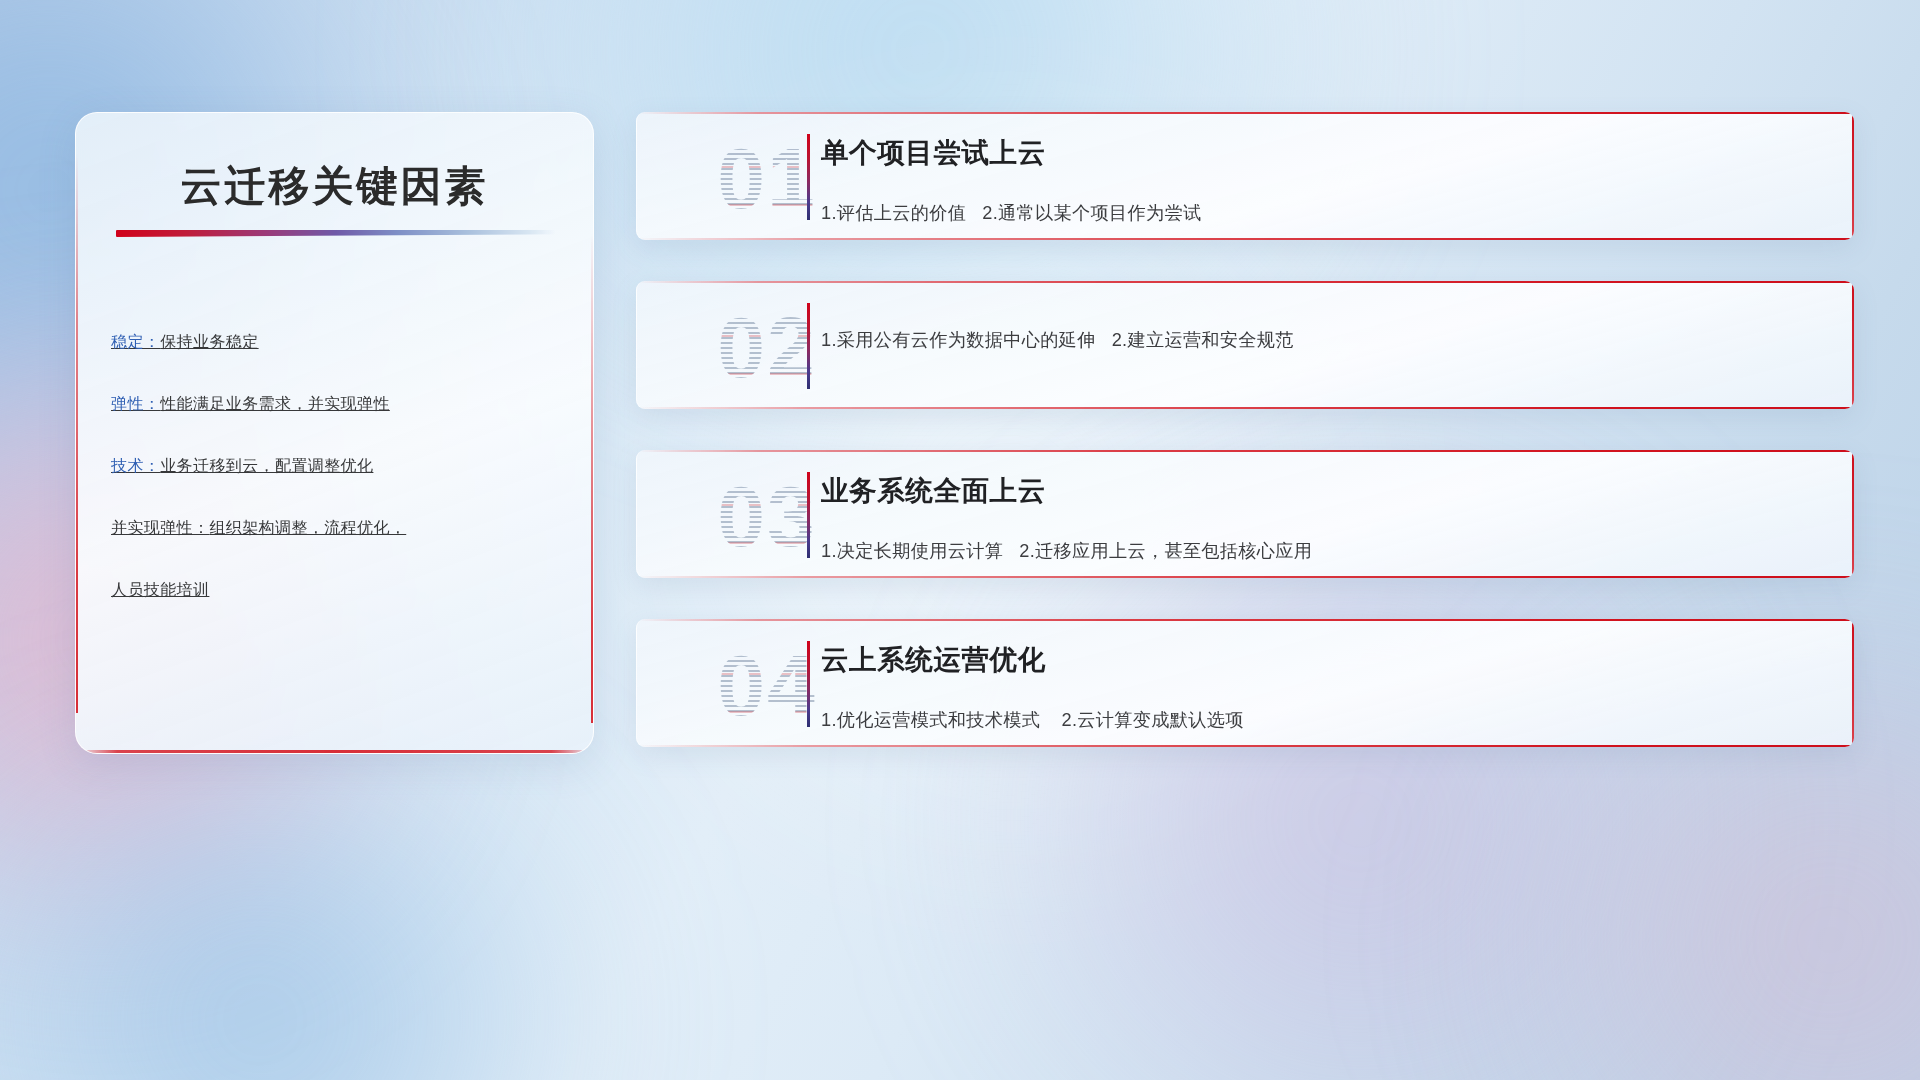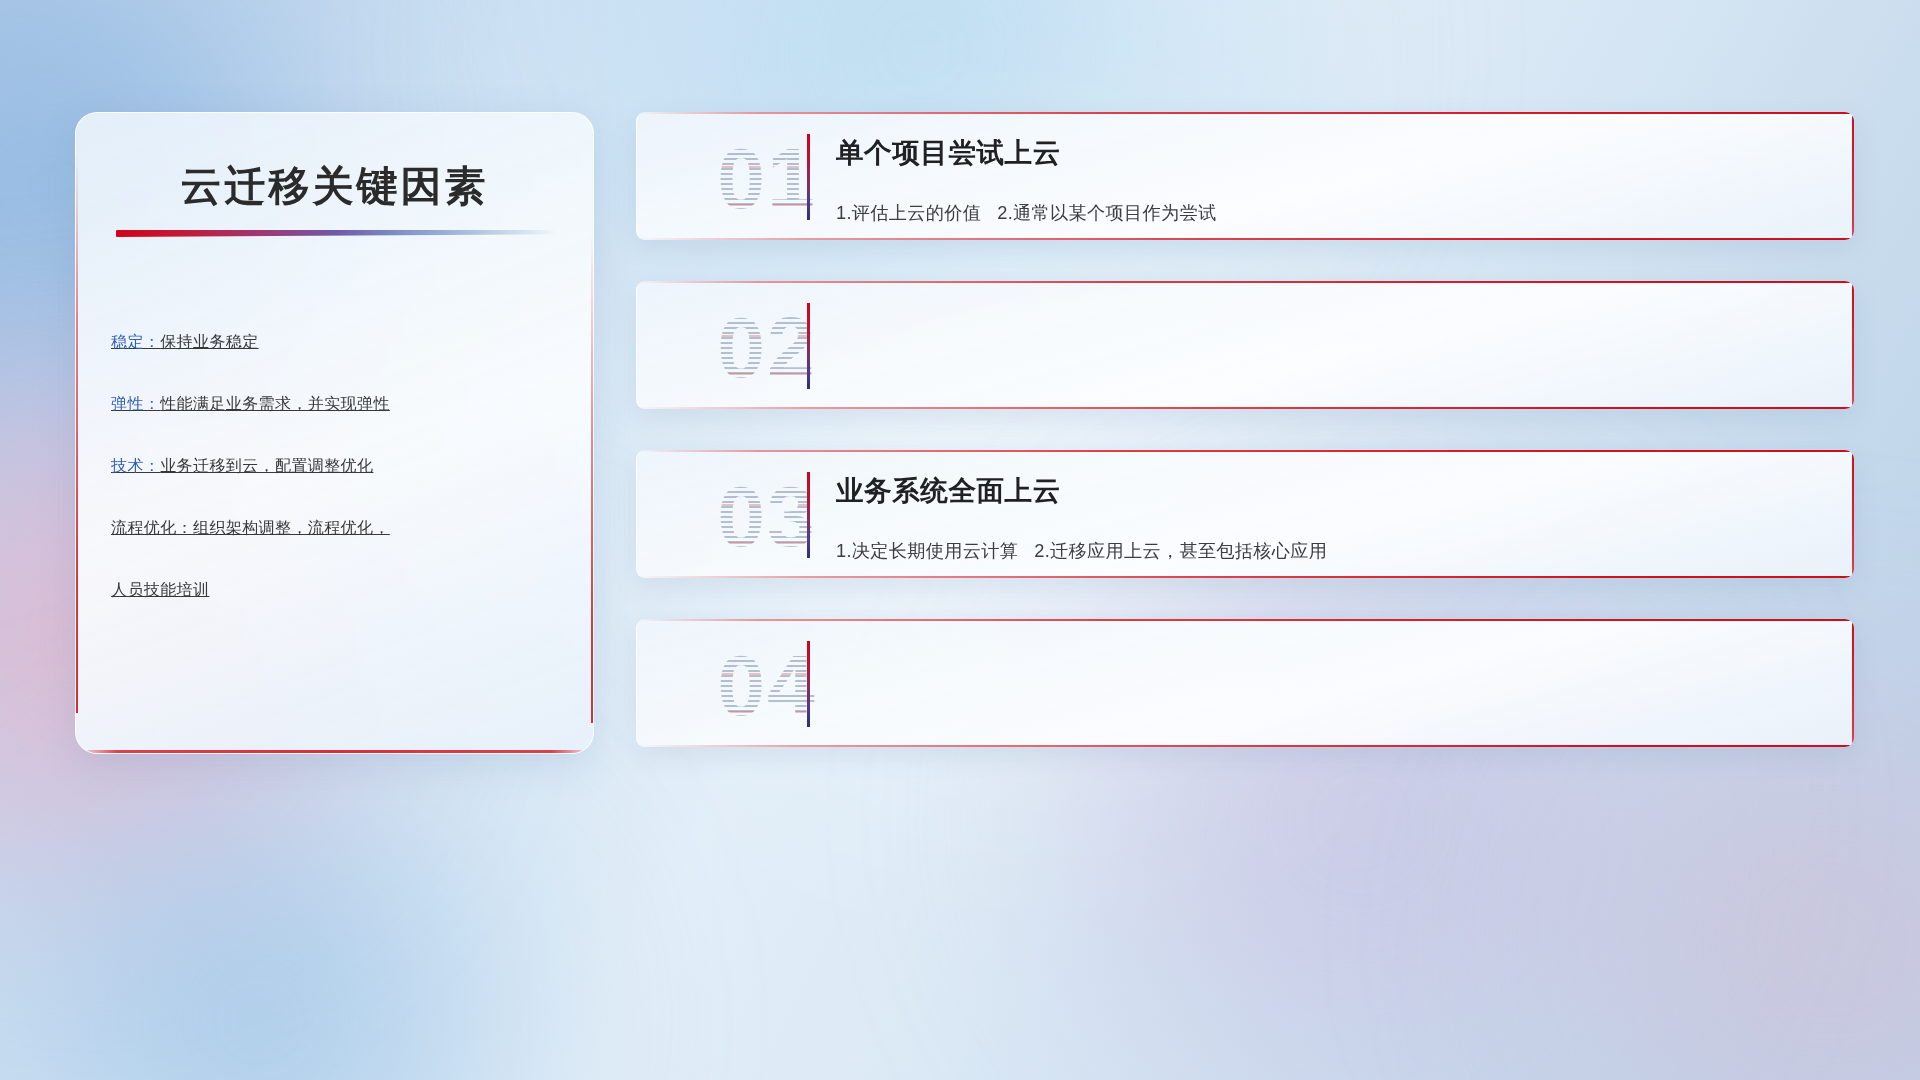--- a/index.html
+++ b/index.html
@@ -292,21 +292,21 @@
     background: linear-gradient(180deg,
       #d0021b 0%,
       #bb1330 28%,
       #8a2a62 56%,
       #4a3b8e 80%,
       #2e2f72 100%);
   }
 
   .card-body {
     position: absolute;
-    left: 199px;
+    left: 184px;
     right: 24px;
     top: 20px;
   }
   .card-title {
     font-size: 27.5px;
     font-weight: 700;
     color: #202124;
     letter-spacing: 0.6px;
     line-height: 42px;
   }
@@ -350,21 +350,21 @@
       <div class="factor-row">
         <span class="factor-key">弹性：</span><span>性能满足业务需求，并实现弹性</span>
       </div>
 
 
       <div class="factor-row">
         <span class="factor-key">技术：</span><span>业务迁移到云，配置调整优化</span>
       </div>
 
       <div class="factor-row">
-        <span class="factor-key plain">流程优化：</span><span>组织架构调整，流程优化，</span>
+        <span class="factor-key plain">并实现弹性：</span><span>组织架构调整，流程优化，</span>
       </div>
 
       <div class="factor-row">
         <span>人员技能培训</span>
       </div>
 
     </div>
   </div>
 
   <div class="cards">
@@ -383,20 +383,21 @@
     </div>
 
     <div class="card">
       <div class="card-top-rule"></div>
       <div class="card-right-rule"></div>
       <div class="card-bottom-rule"></div>
       <div class="card-num">02</div>
       <div class="card-num-tint">02</div>
       <div class="card-divider"></div>
       <div class="card-body">
+        <div class="card-sub">1.采用公有云作为数据中心的延伸   2.建立运营和安全规范</div>
       </div>
     </div>
 
     <div class="card">
       <div class="card-top-rule"></div>
       <div class="card-right-rule"></div>
       <div class="card-bottom-rule"></div>
       <div class="card-num">03</div>
       <div class="card-num-tint">03</div>
       <div class="card-divider"></div>
@@ -406,17 +407,21 @@
       </div>
     </div>
 
     <div class="card">
       <div class="card-top-rule"></div>
       <div class="card-right-rule"></div>
       <div class="card-bottom-rule"></div>
       <div class="card-num">04</div>
       <div class="card-num-tint">04</div>
       <div class="card-divider"></div>
+      <div class="card-body">
+        <div class="card-title">云上系统运营优化</div>
+        <div class="card-sub">1.优化运营模式和技术模式    2.云计算变成默认选项</div>
+      </div>
     </div>
 
   </div>
 
 </div>
 
 </body></html>

